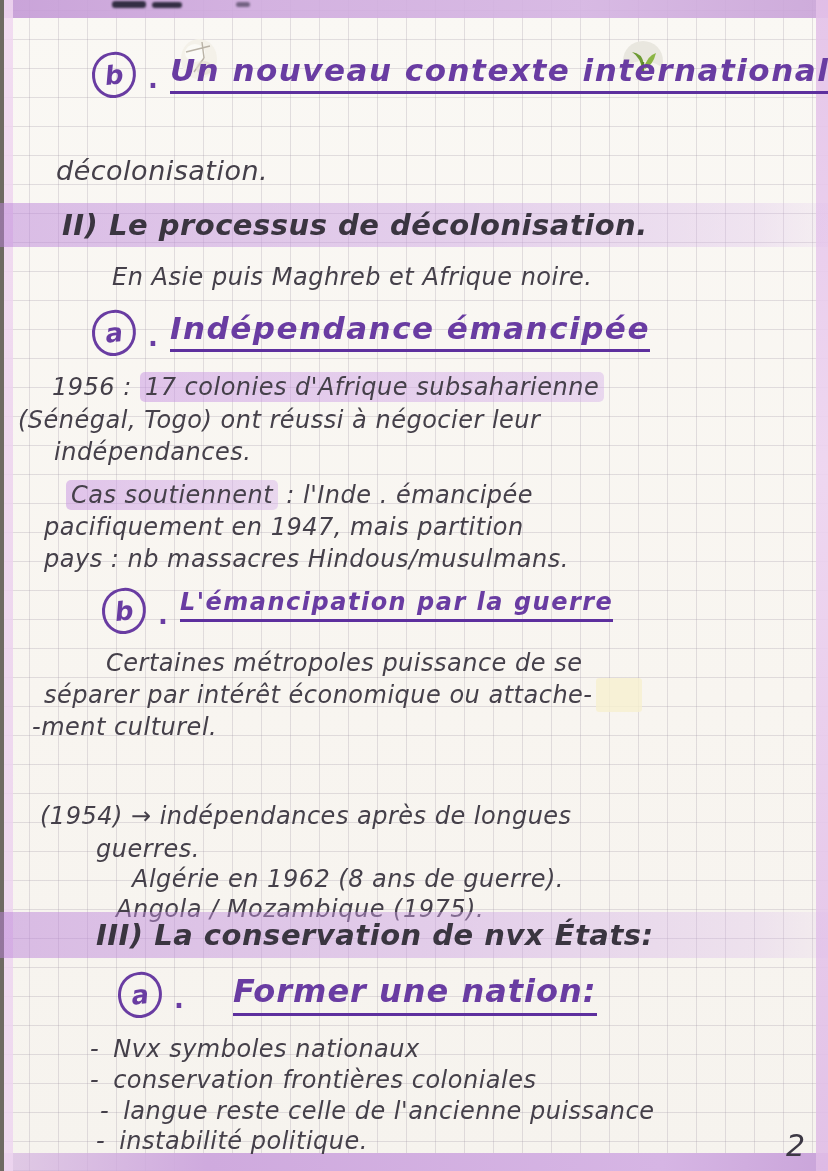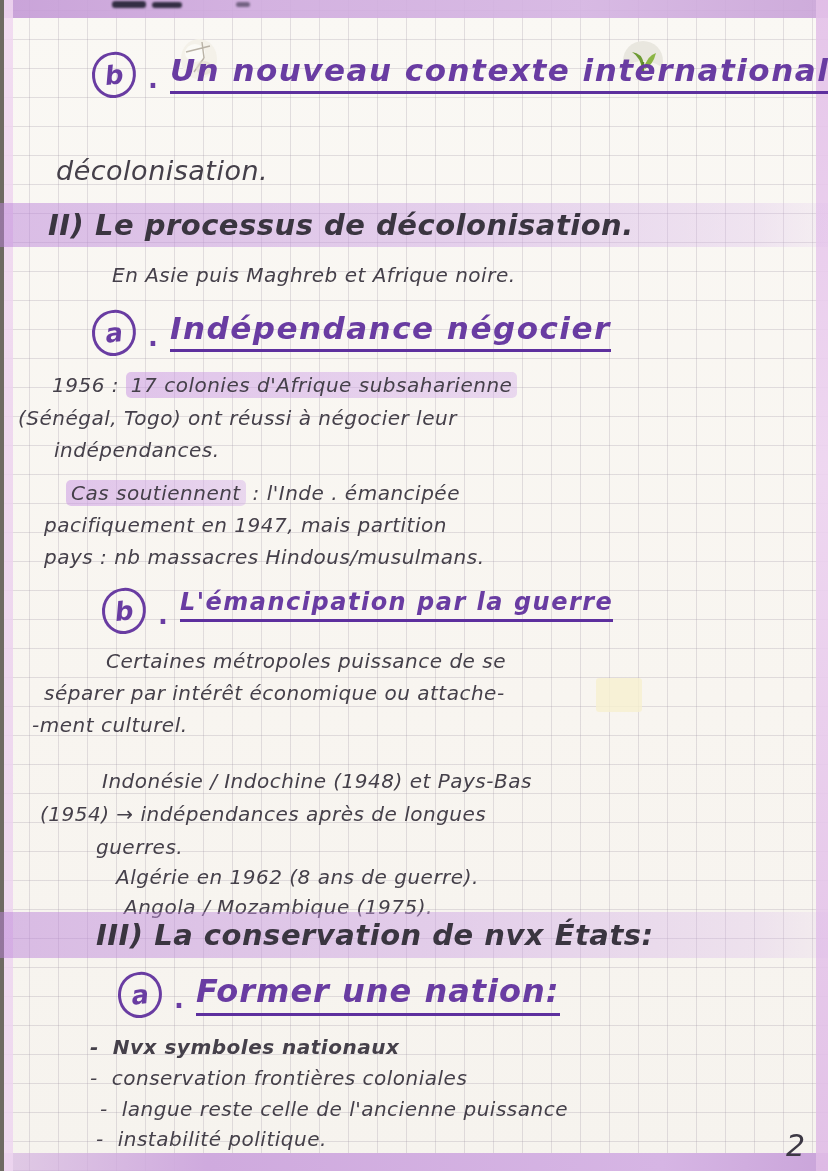--- a/index.html
+++ b/index.html
@@ -20,21 +20,21 @@
   .top-smudge{position:absolute;background:#332e44;border-radius:3px;filter:blur(1px);}
   .bottom-band{position:absolute;left:0;top:1153px;width:828px;height:18px;
     background:linear-gradient(90deg,rgba(207,170,222,.55),#cfaade 25%,#d6b5e4 80%,#caa5da);}
   .left-dark-edge{position:absolute;left:0;top:0;width:4px;height:1171px;background:#6e6a62;}
   .left-pink-stripe{position:absolute;left:4px;top:0;width:9px;height:1171px;
     background:linear-gradient(180deg,#f0d7f0,#ecd2ee 50%,#eed6f0);opacity:.85;}
   .right-pink-stripe{position:absolute;right:0;top:0;width:12px;height:1171px;
     background:linear-gradient(180deg,#e3c0e8,#edd3f0 40%,#e0bce6);opacity:.9;}
 
   
-  .hw{position:absolute;font-style:italic;color:#45404a;font-size:20px;
+  .hw{position:absolute;font-style:italic;color:#45404a;font-size:24px;
       letter-spacing:.5px;white-space:nowrap;line-height:1.1;}
   .section-band{position:absolute;left:0;width:828px;height:44px;
     background:linear-gradient(90deg,rgba(186,130,216,.50) 0%,rgba(203,160,227,.46) 55%,rgba(214,180,233,.28) 92%,rgba(214,180,233,.12));
     display:flex;align-items:center;}
   .section-band .hw-inline{font-style:italic;color:#3a3540;font-size:29px;font-weight:bold;
     letter-spacing:.5px;white-space:nowrap;}
   .hl{background:linear-gradient(90deg,rgba(199,146,226,.50),rgba(211,172,233,.42));
       border-radius:5px;padding:1px 5px;}
   .circle-letter{display:inline-flex;align-items:center;justify-content:center;
     width:38px;height:40px;border:3.5px solid #693ca2;border-radius:50% 46% 52% 48%;
@@ -82,29 +82,29 @@
 
   <div class="heading" style="left:92px;top:52px;">
     <span class="circle-letter">b</span>
     <span class="dot-sep">.</span>
     <span class="h-title" style="font-size:31px;letter-spacing:1.5px;">Un nouveau contexte international:</span>
   </div>
 
   <div class="hw" style="left:56px;top:156px;font-size:27px;">décolonisation.</div>
 
   <div class="section-band" style="top:203px;">
-    <span class="hw-inline" style="margin-left:48px;">II) Le processus de décolonisation.</span>
+    <span class="hw-inline" style="margin-left:62px;">II) Le processus de décolonisation.</span>
   </div>
 
   <div class="hw" style="left:112px;top:264px;">En Asie puis Maghreb et Afrique noire.</div>
 
   <div class="heading" style="left:92px;top:310px;">
     <span class="circle-letter">a</span>
     <span class="dot-sep">.</span>
-    <span class="h-title" style="font-size:31px;letter-spacing:1.5px;">Indépendance négocier</span>
+    <span class="h-title" style="font-size:31px;letter-spacing:1.5px;">Indépendance émancipée</span>
   </div>
 
   <div class="hw" style="left:52px;top:374px;">
     <span>1956 : </span><span class="hl">17 colonies d'Afrique subsaharienne</span>
   </div>
   <div class="hw" style="left:18px;top:407px;">(Sénégal, Togo) ont réussi à négocier leur</div>
   <div class="hw" style="left:54px;top:439px;">indépendances.</div>
 
   <div class="hw" style="left:66px;top:482px;">
     <span class="hl">Cas soutiennent</span><span> : l'Inde . émancipée</span>
@@ -116,35 +116,34 @@
     <span class="circle-letter">b</span>
     <span class="dot-sep">.</span>
     <span class="h-title" style="font-size:24px;letter-spacing:1.5px;">L'émancipation par la guerre</span>
   </div>
 
   <div class="yellow-patch" style="left:596px;top:678px;width:46px;height:34px;"></div>
   <div class="hw" style="left:106px;top:650px;">Certaines métropoles puissance de se</div>
   <div class="hw" style="left:44px;top:682px;">séparer par intérêt économique ou attache-</div>
   <div class="hw" style="left:32px;top:714px;">-ment culturel.</div>
 
-  <div class="hw" style="left:102px;top:770px;">Indonésie / Indochine (1948) et Pays-Bas</div>
   <div class="hw" style="left:40px;top:803px;">(1954) → indépendances après de longues</div>
   <div class="hw" style="left:96px;top:836px;">guerres.</div>
-  <div class="hw" style="left:116px;top:866px;">Algérie en 1962 (8 ans de guerre).</div>
-  <div class="hw" style="left:116px;top:896px;padding-left:8px;">Angola / Mozambique (1975).</div>
+  <div class="hw" style="left:132px;top:866px;">Algérie en 1962 (8 ans de guerre).</div>
+  <div class="hw" style="left:116px;top:896px;">Angola / Mozambique (1975).</div>
 
   <div class="section-band" style="top:912px;height:46px;">
     <span class="hw-inline" style="margin-left:96px;">III) La conservation de nvx États:</span>
   </div>
 
   <div class="heading" style="left:118px;top:972px;">
     <span class="circle-letter">a</span>
     <span class="dot-sep">.</span>
-    <span class="h-title" style="font-size:32px;letter-spacing:1px;">Former une nation:</span>
+    <span class="h-title" style="font-size:32px;letter-spacing:1px;margin-left:37px;">Former une nation:</span>
   </div>
 
-  <div class="hw bullet-line" style="left:90px;top:1036px;font-weight:bold;">Nvx symboles nationaux</div>
+  <div class="hw bullet-line" style="left:90px;top:1036px;">Nvx symboles nationaux</div>
   <div class="hw bullet-line" style="left:90px;top:1067px;">conservation frontières coloniales</div>
   <div class="hw bullet-line" style="left:100px;top:1098px;">langue reste celle de l'ancienne puissance</div>
   <div class="hw bullet-line" style="left:96px;top:1128px;">instabilité politique.</div>
 
   <div class="page-num" style="left:786px;top:1128px;">2</div>
 </div>
 
 </body></html>

